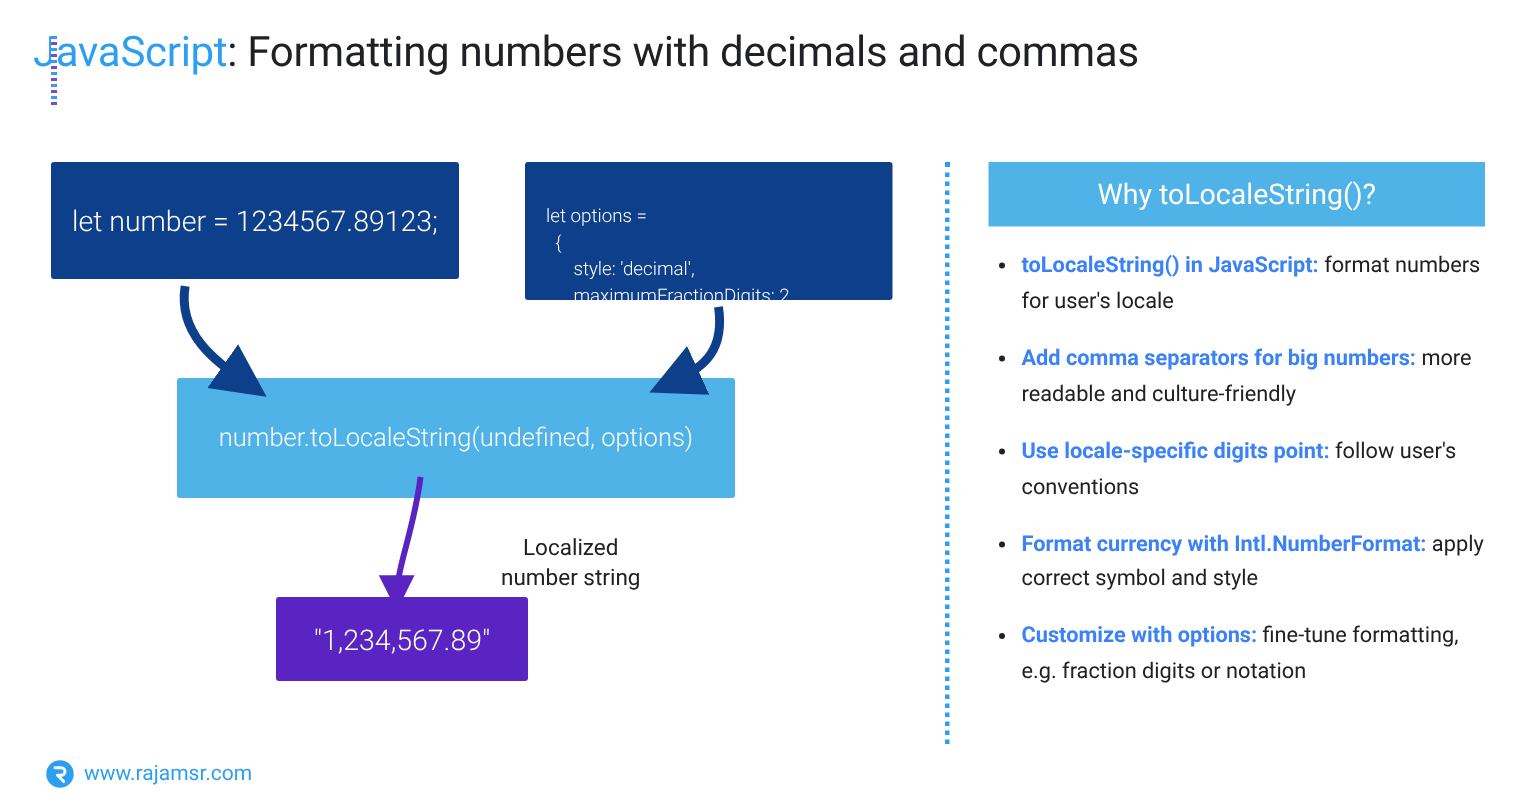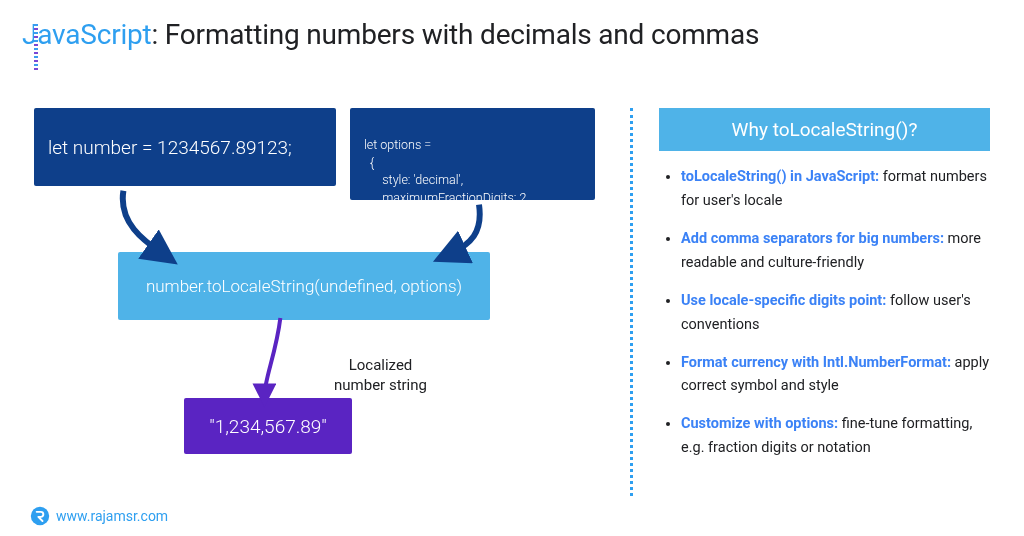--- a/index.html
+++ b/index.html
@@ -56,34 +56,34 @@
 
   
   .box {
     position: absolute;
     color: #fff;
     font-weight: 300;
     border-radius: 2px;
     padding: 28px 14px;
   }
   .box-number {
-    left: 0; top: 0; width: 302px; height: 78px;
+    left: 0; top: 0; width: 272px; height: 78px;
     background: #0e3f8a;
     font-size: 19px;
     display: flex; align-items: center;
   }
   .box-options {
     left: 316px; top: 0; width: 245px; height: 92px;
     background: #0e3f8a;
     font-size: 12.5px;
     line-height: 1.4;
     white-space: pre;
   }
   .box-call {
-    left: 84px; top: 144px; width: 372px; height: 68px;
+    left: 84px; top: 144px; width: 372px; height: 80px;
     background: #4fb3e8;
     font-size: 17px;
     display: flex; align-items: center; justify-content: center;
   }
   .box-result {
     left: 150px; top: 290px; width: 168px; height: 54px;
     background: #5a24c2;
     font-size: 19px;
     display: flex; align-items: center; justify-content: center;
   }

